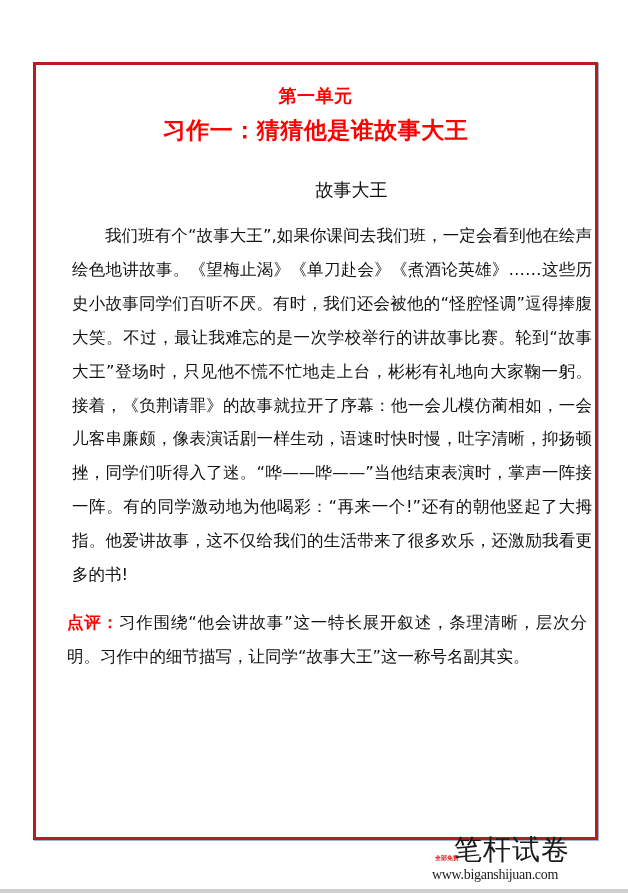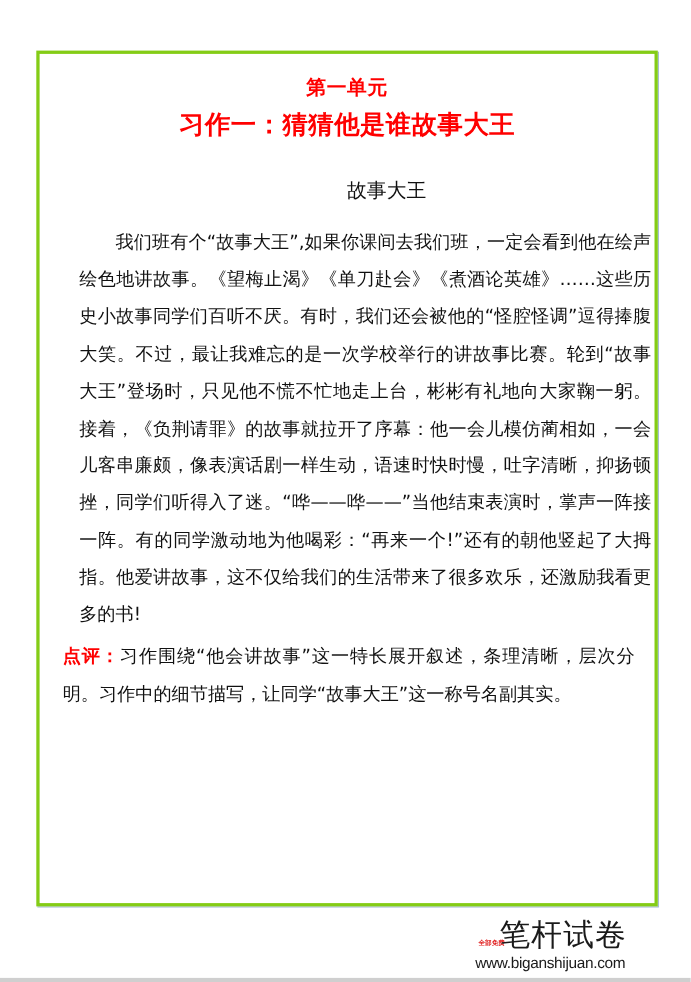--- a/index.html
+++ b/index.html
@@ -10,24 +10,24 @@
     body {
       width: 628px;
       height: 893px;
       position: relative;
       overflow: hidden;
       font-family: "DejaVu Sans", "Liberation Sans", sans-serif;
     }
     .page-frame {
       position: absolute;
       left: 33px;
-      top: 46px;
+      top: 62px;
       width: 559px;
       height: 772px;
-      border: 3px solid #84cc16;
+      border: 3px solid #b91c1c;
       box-shadow: 1px 1px 0 #9bb6d0;
       background: #ffffff;
     }
     .unit-title {
       position: absolute;
       left: 0;
       width: 100%;
       top: 18px;
       text-align: center;
       color: #ff0000;
@@ -72,21 +72,21 @@
       margin: 15px;
     }
     .comment {
       position: absolute;
       left: 21px;
       width: 520px;
       top: 531px;
       color: #111111;
       font-size: 16.5px;
       line-height: 34px;
-      margin: 0;
+      margin: 10px;
       text-align: justify;
     }
     .comment-label {
       color: #ff0000;
       font-weight: bold;
     }
     .watermark {
       position: absolute;
       left: 432px;
       top: 832px;
@@ -111,21 +111,21 @@
       color: #e02020;
       font-weight: bold;
       line-height: 8px;
     }
     .wm-url {
       position: absolute;
       left: 0;
       top: 34px;
       font-size: 14px;
       color: #1a1a1a;
-      font-family: Liberation Sans, sans-serif;
+      font-family: Liberation Serif, serif;
       line-height: 18px;
       letter-spacing: -0.3px;
     }
     .bottom-bar {
       position: absolute;
       left: 0;
       top: 889px;
       width: 628px;
       height: 4px;
       background: #cfcfcf;

